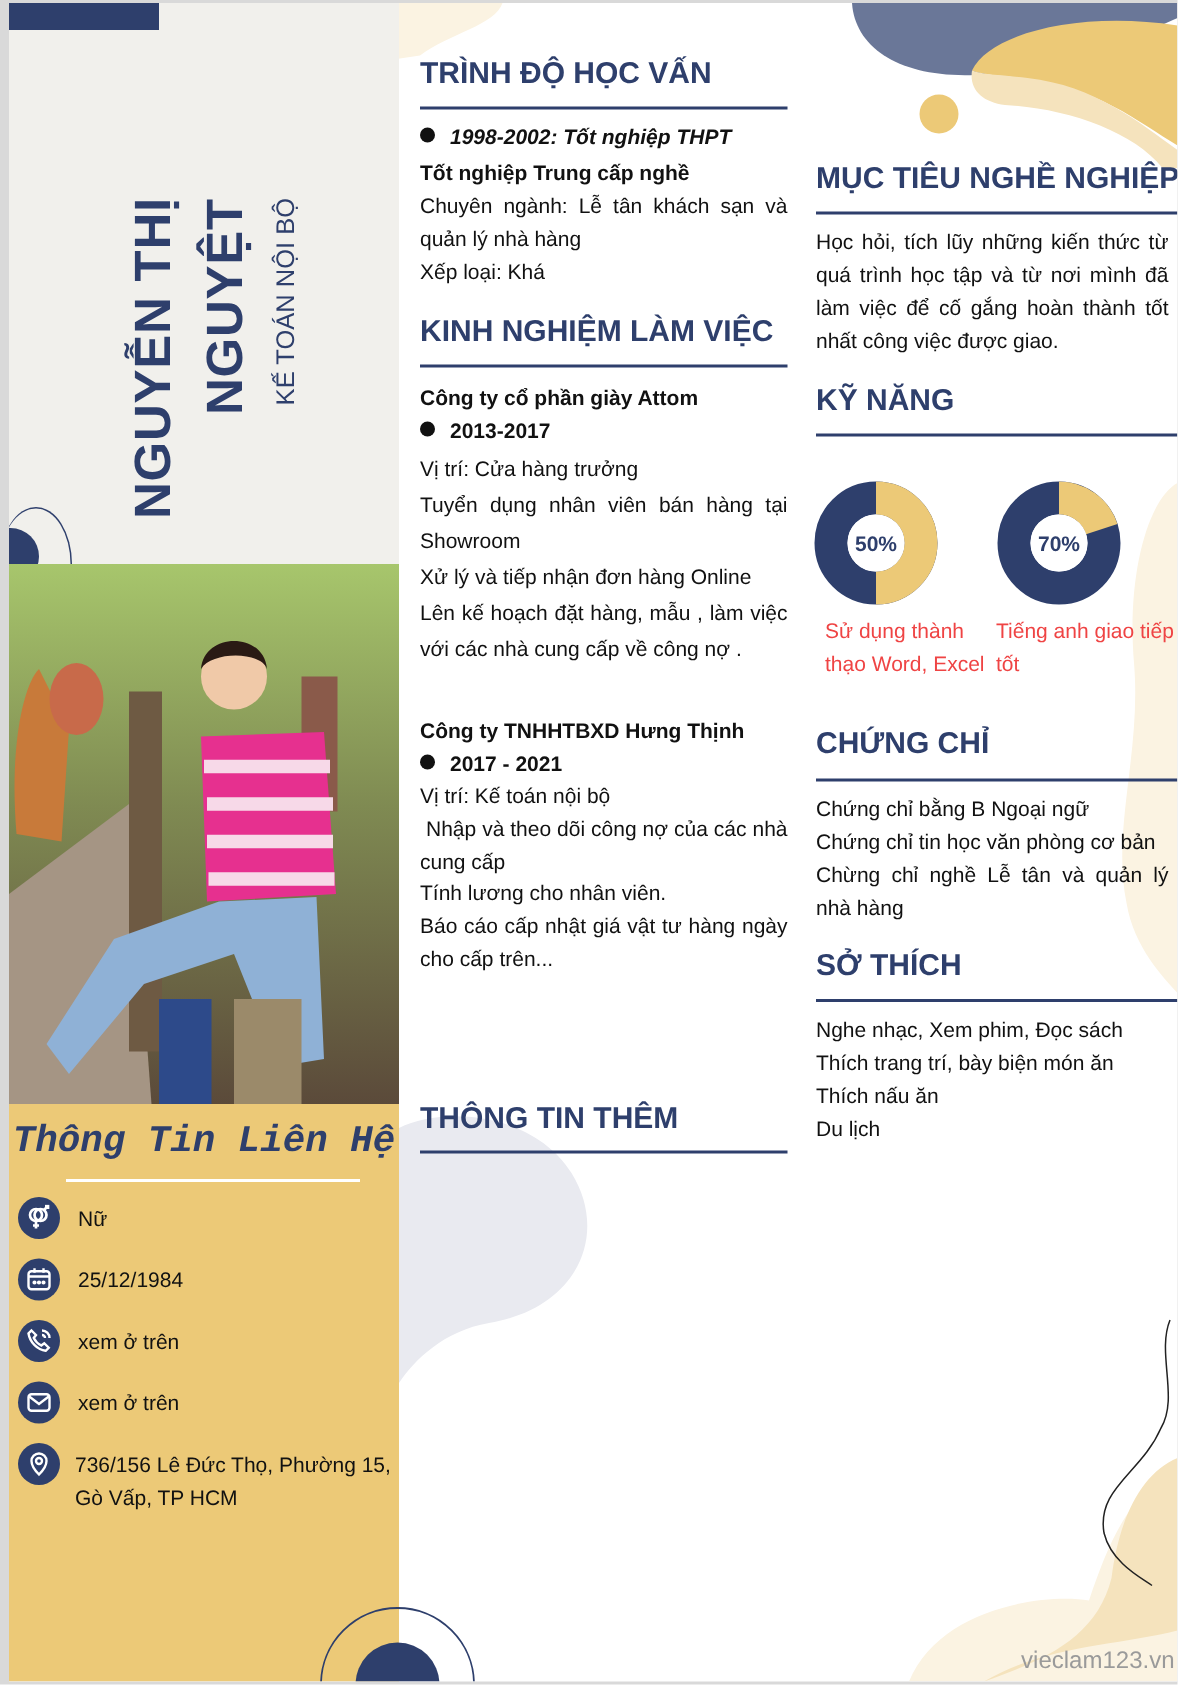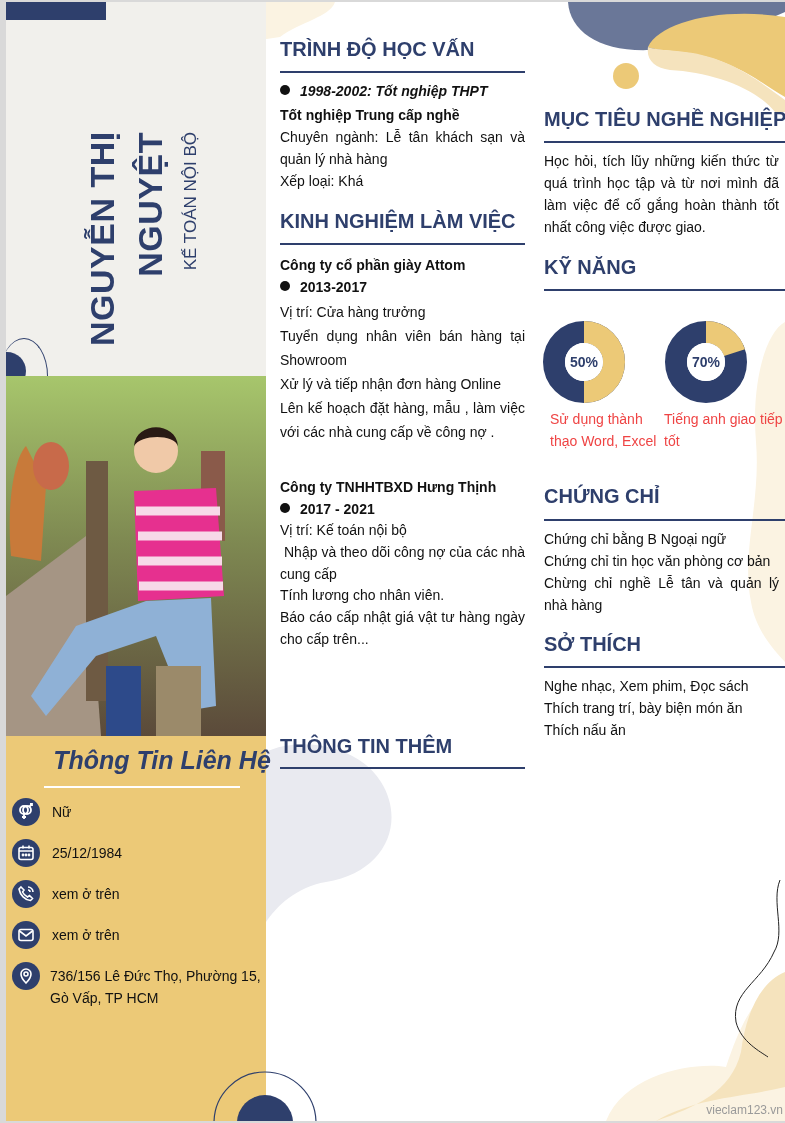--- a/index.html
+++ b/index.html
@@ -11,37 +11,37 @@
   .top-bar { position:absolute; left:0; top:0; width:100px; height:18px; background:#2e3f6c; }
   .name-block { position:absolute; left:72px; top:130px; width:150px; height:214px; }
   .name-rot { position:absolute; left:0; top:0; transform-origin:0 0; transform: translate(0px,214px) rotate(-90deg);
               width:214px; height:150px; }
   .name-line { font-weight:bold; color:#2e3f6c; font-size:34px; line-height:48px; white-space:nowrap; text-align:right; letter-spacing:0.5px; }
   .job-line { font-size:17px; color:#2e3f6c; font-weight:normal; white-space:nowrap; text-align:right; line-height:26px; margin-top:4px; }
   .deco-semi { position:absolute; left:-6px; top:336px; width:48px; height:76px; border:1.5px solid #2e3f6c; border-radius:50%; border-left:none; box-sizing:border-box; }
   .deco-dot { position:absolute; left:-18px; top:350px; width:38px; height:38px; border-radius:50%; background:#2e3f6c; }
   .photo { position:absolute; left:0; top:374px; width:260px; height:360px; overflow:hidden; }
   .contact { position:absolute; left:0; top:734px; width:260px; height:385px; background:#ecc977; }
-  .contact-title { position:absolute; left:0; top:10px; width:260px; text-align:center; font-family:Liberation Sans, sans-serif;
-                   font-style:italic; font-weight:bold; font-size:25px; color:#2e3f6c;margin-left:26px; }
+  .contact-title { position:absolute; left:0; top:10px; width:260px; text-align:center; font-family:Liberation Mono, monospace;
+                   font-style:italic; font-weight:bold; font-size:25px; color:#2e3f6c; }
   .contact-underline { position:absolute; left:38px; top:50px; width:196px; height:2px; background:#fff; }
   .c-row { position:absolute; left:6px; display:flex; align-items:flex-start; }
   .c-icon { width:28px; height:28px; border-radius:50%; background:#2e3f6c; display:flex; align-items:center; justify-content:center; flex-shrink:0; }
   .c-text { margin-left:12px; font-size:14px; line-height:22px; color:#111; margin-top:3px; }
   
   .blob { position:absolute; }
   .sec-title { position:absolute; font-size:20px; font-weight:bold; color:#2e3f6c; white-space:nowrap; }
   .sec-rule { position:absolute; height:1.5px; background:#2e3f6c; }
   .txt { position:absolute; font-size:14px; line-height:22px; color:#111; }
   .j { text-align:justify; }
   .bold { font-weight:bold; }
   .bul { display:inline-block; width:10px; height:10px; border-radius:50%; background:#111; margin-right:10px; vertical-align:1px; }
   .donut-wrap { position:absolute; text-align:left; }
   .donut-label { font-size:14px; line-height:22px; color:#ef4444; }
-  .watermark { position:absolute; right:2px; bottom:4px; font-size:12px; color:#9a9a9a;margin-left:20px; }
+  .watermark { position:absolute; right:2px; bottom:4px; font-size:16px; color:#9a9a9a;margin-left:20px; }
 </style>
 </head>
 <body>
 
 <div class="page">
 
   <svg class="blob" style="left:254px;top:0;" width="120" height="40" viewBox="0 0 120 40">
     <path d="M0 0 H75 C70 15 40 20 20 35 L0 38 Z" fill="#fbf3e2"></path>
   </svg>
   <svg class="blob" style="left:554px;top:0;" width="225" height="110" viewBox="0 0 225 110">
@@ -219,16 +219,17 @@
     <div>Chứng chỉ tin học văn phòng cơ bản</div>
     <div>Chừng chỉ nghề Lễ tân và quản lý nhà hàng</div>
   </div>
 
   <div class="sec-title" style="left:538px;top:631px;">SỞ THÍCH</div>
   <div class="sec-rule" style="left:538px;top:664px;width:241px;"></div>
   <div class="txt" style="left:538px;top:673px;width:235px;">
     <div>Nghe nhạc, Xem phim, Đọc sách</div>
     <div>Thích trang trí, bày biện món ăn</div>
     <div>Thích nấu ăn</div>
+    <div>Du lịch</div>
   </div>
 
   <div class="watermark">vieclam123.vn</div>
 </div>
 
 </body></html>

